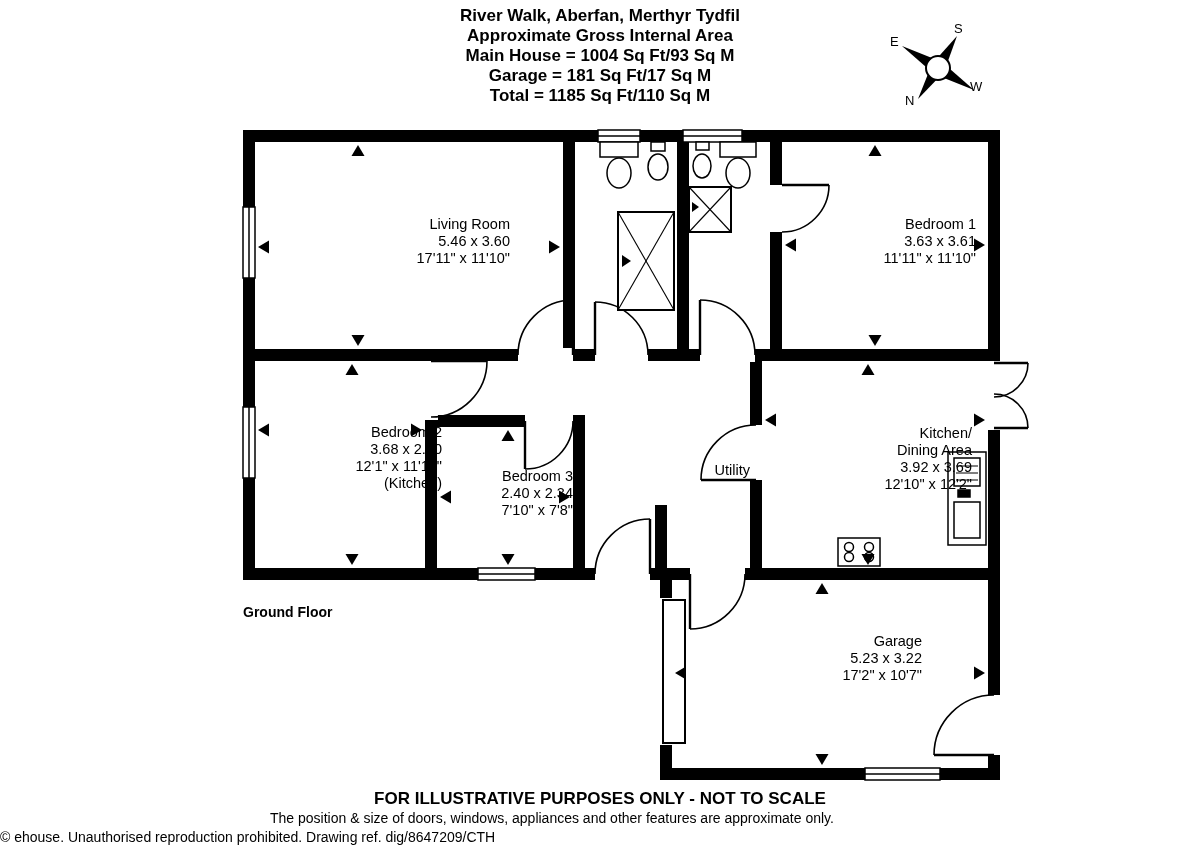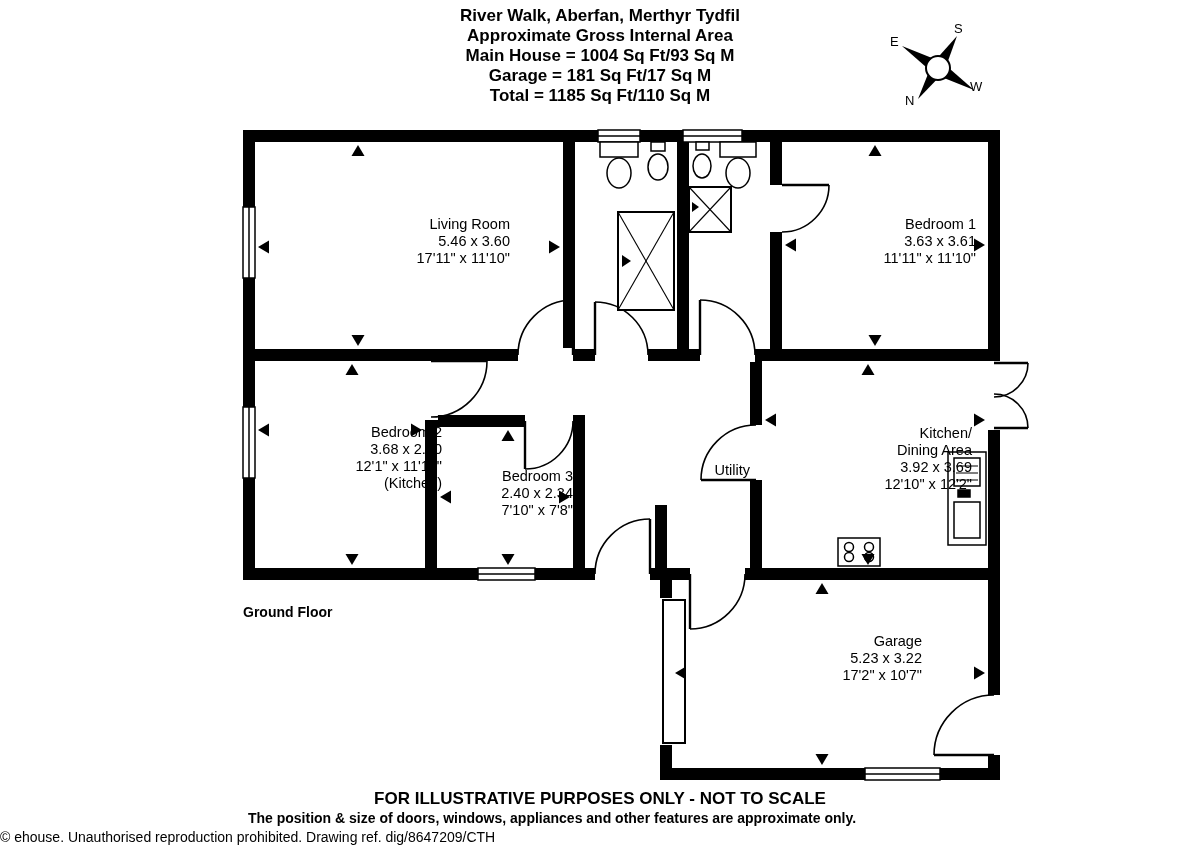--- a/index.html
+++ b/index.html
@@ -7,21 +7,21 @@
     position:relative; width:1200px; height:848px; background:#ffffff;
     font-family:"Liberation Sans", sans-serif; color:#000; overflow:hidden;
   }
   .plan-svg { position:absolute; left:0; top:0; z-index:1; }
   .txt { position:absolute; z-index:2; }
   .header { left:0; top:6px; width:1200px; text-align:center; font-weight:bold; font-size:17px; line-height:20px; }
   .room-label { text-align:right; font-size:14.5px; line-height:17px; }
   .floor-label { font-weight:bold; font-size:14px; }
   .compass-letter { font-size:13px; }
   .footer-line1 { left:0; top:789px; width:1200px; text-align:center; font-weight:bold; font-size:17px; }
-  .footer-line2 { left:0; top:810px; width:1104px; text-align:center; font-size:14px;font-weight:bold; }
+  .footer-line2 { left:0; top:810px; width:1104px; text-align:center; font-size:14px; }
   .footer-line3 { left:0; top:829px; width:1200px; text-align:left; font-size:14px; }
 </style>
 </head>
 <body>
 
 <div class="canvas">
 
   <svg class="plan-svg" width="1200" height="848" viewBox="0 0 1200 848">
 
     <g fill="#000000">

